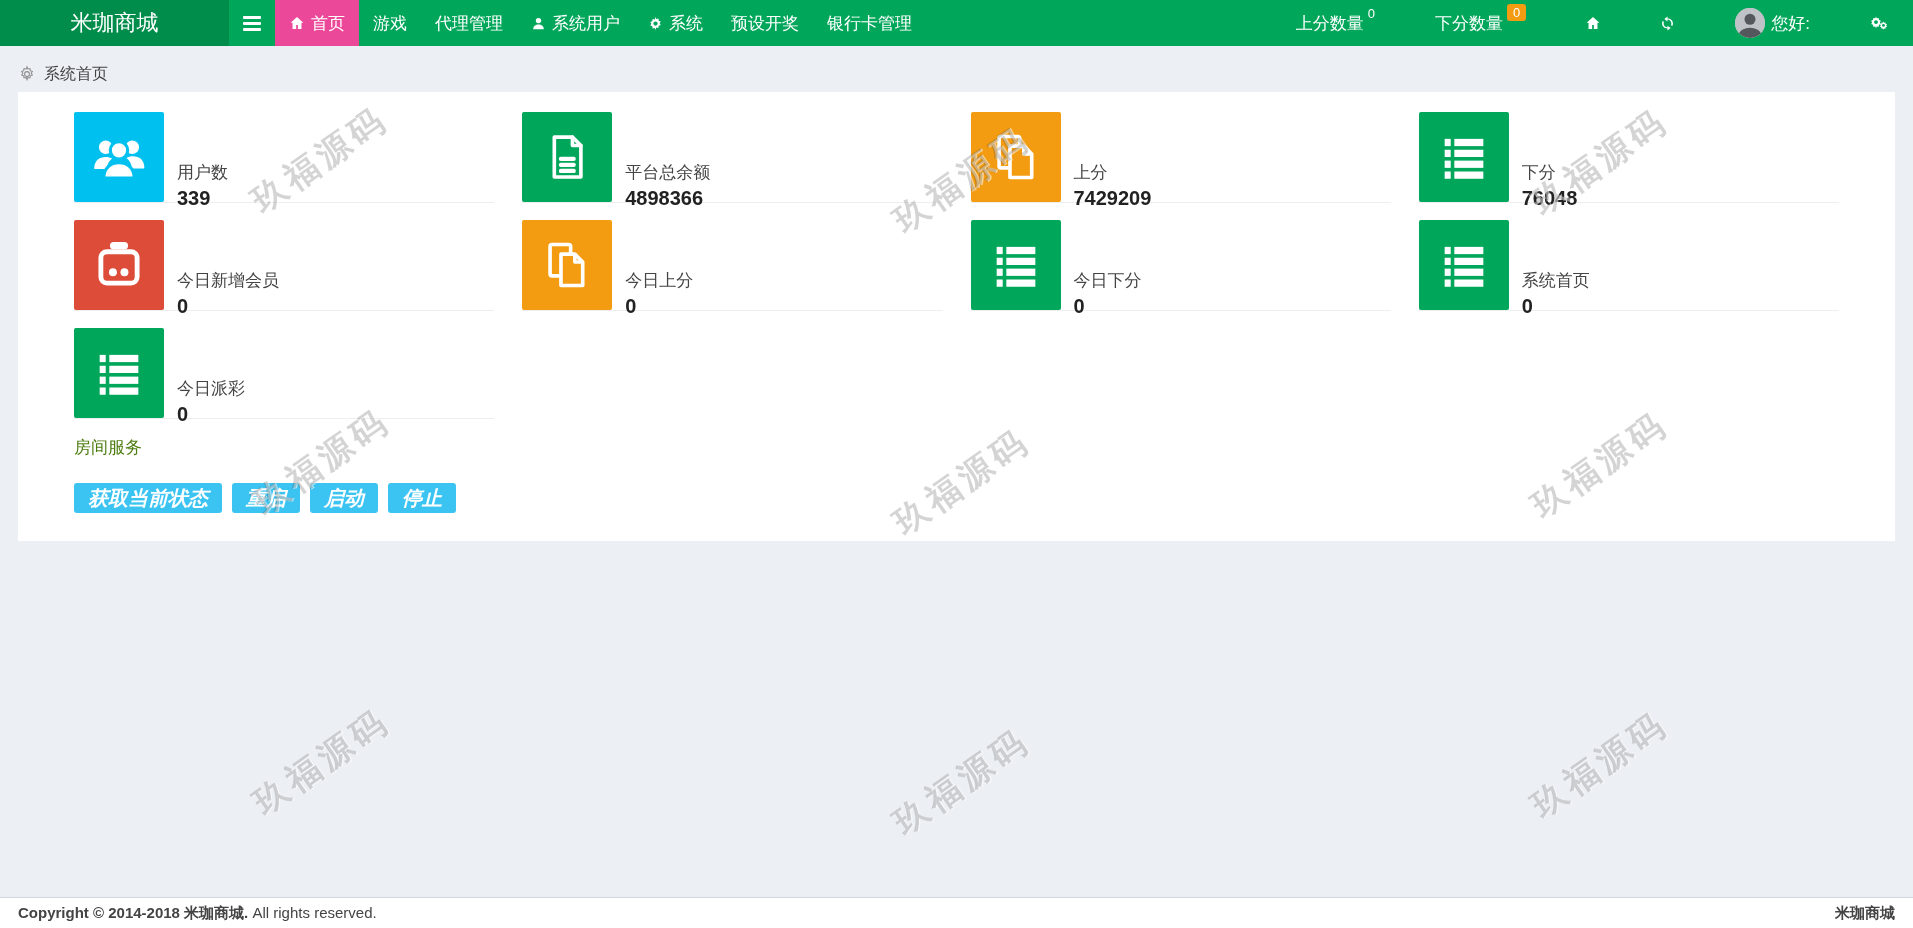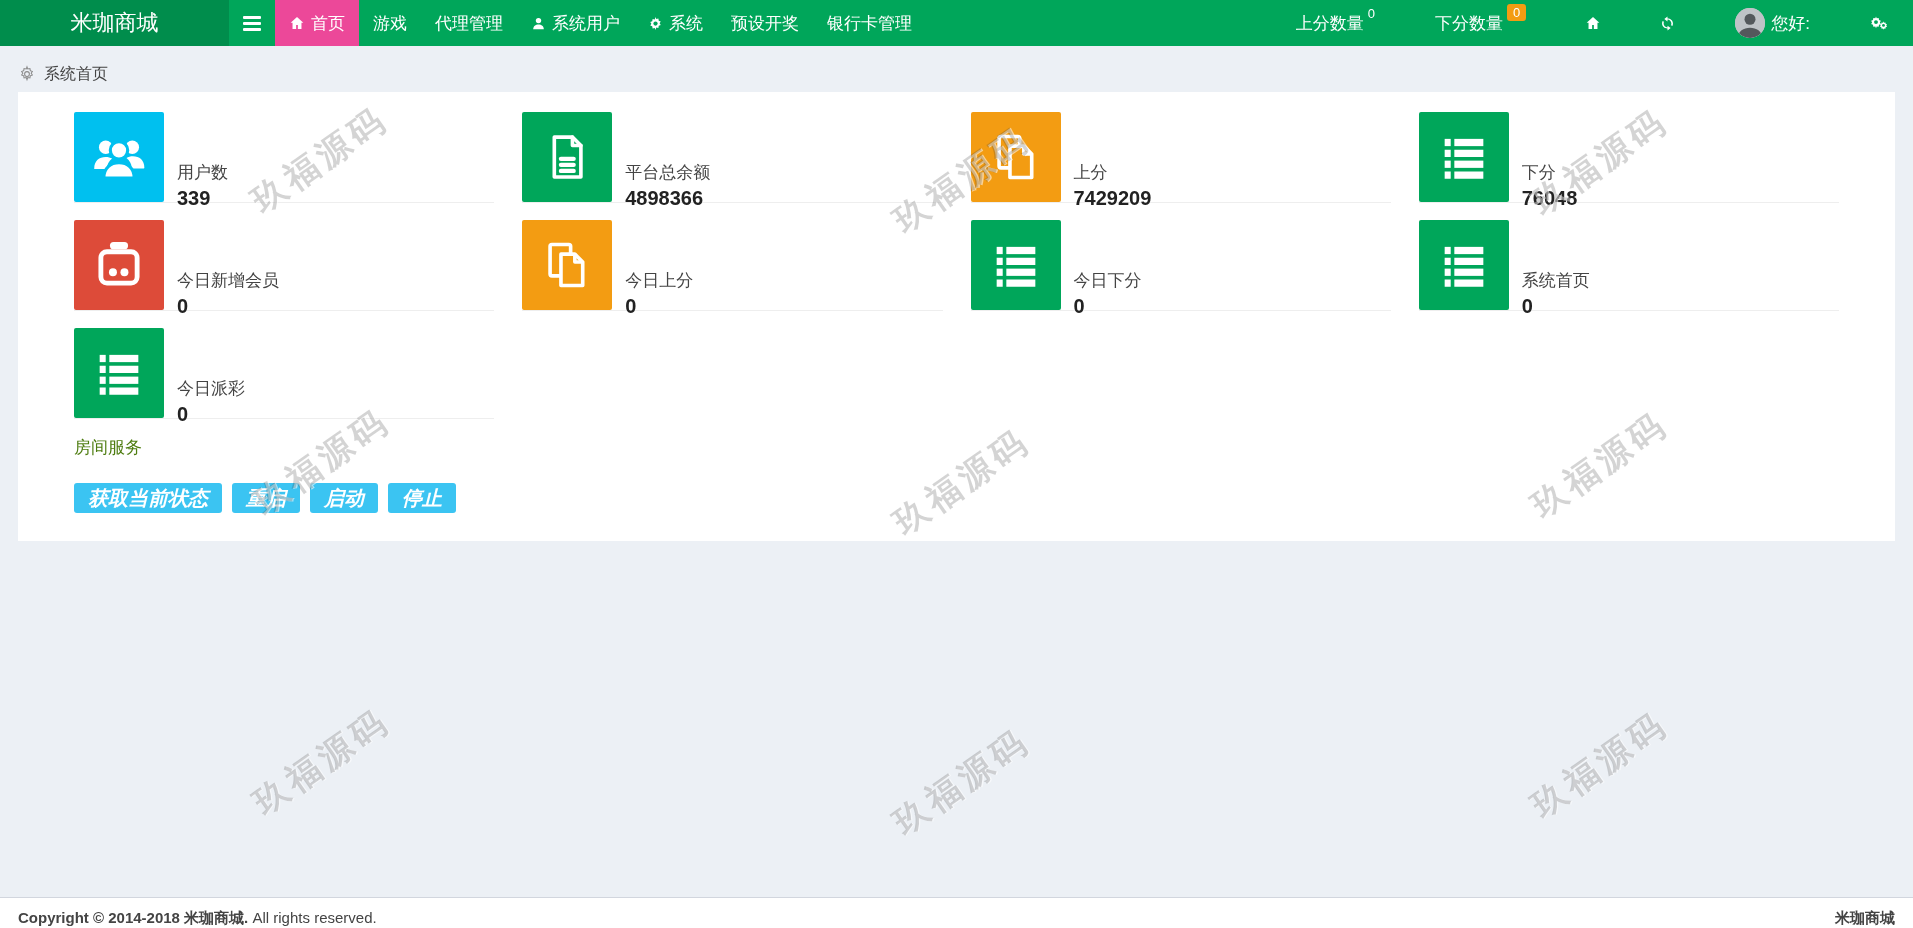--- a/index.html
+++ b/index.html
@@ -31,21 +31,21 @@
   .stat-cell{height:91px;border-bottom:1px solid #eeeeee;display:flex;box-sizing:border-box;}
   .stat-icon{width:90px;height:90px;flex:none;display:flex;align-items:center;justify-content:center;border-radius:2px;}
   .stat-icon svg{width:58px;height:58px;display:block;}
   .stat-body{padding:9px 0 0 13px;min-width:0;}
   .stat-label{font-size:17px;color:#444;margin-top:40px;}
   .stat-value{font-size:20px;font-weight:bold;color:#222;margin-top:3px;}
   .rs-title{margin-top:17px;font-size:17px;color:#4d7c0f;}
   .rs-buttons{margin-top:24px;display:flex;gap:10px;}
   .rs-btn{background:#3bc4f2;color:#fff;border:none;border-radius:3px;height:30px;padding:0 14px;font-size:20px;font-style:italic;font-weight:bold;cursor:pointer;font-family:inherit;}
   
-  .footer{position:absolute;bottom:0;left:0;right:0;height:31px;background:#fff;border-top:1px solid #d2d6de;box-sizing:border-box;display:flex;align-items:flex-end;padding:0 18px;font-size:15px;color:#444;z-index:100;}
+  .footer{position:absolute;bottom:0;left:0;right:0;height:31px;background:#fff;border-top:1px solid #d2d6de;box-sizing:border-box;display:flex;align-items:center;padding:0 18px;font-size:15px;color:#444;z-index:100;}
   .footer-right{margin-left:auto;font-weight:bold;color:#444;}
   
   .watermark{position:absolute;transform:translate(-50%,-50%) rotate(-35deg);font-size:34px;font-weight:bold;letter-spacing:5px;color:rgba(60,60,60,0.22);text-shadow:1px 1px 0 rgba(255,255,255,0.55);z-index:50;pointer-events:none;white-space:nowrap;}
 </style>
 </head>
 <body>
 
 <div class="navbar">
   <div class="brand">米珈商城</div>
   <a class="nav-item">

